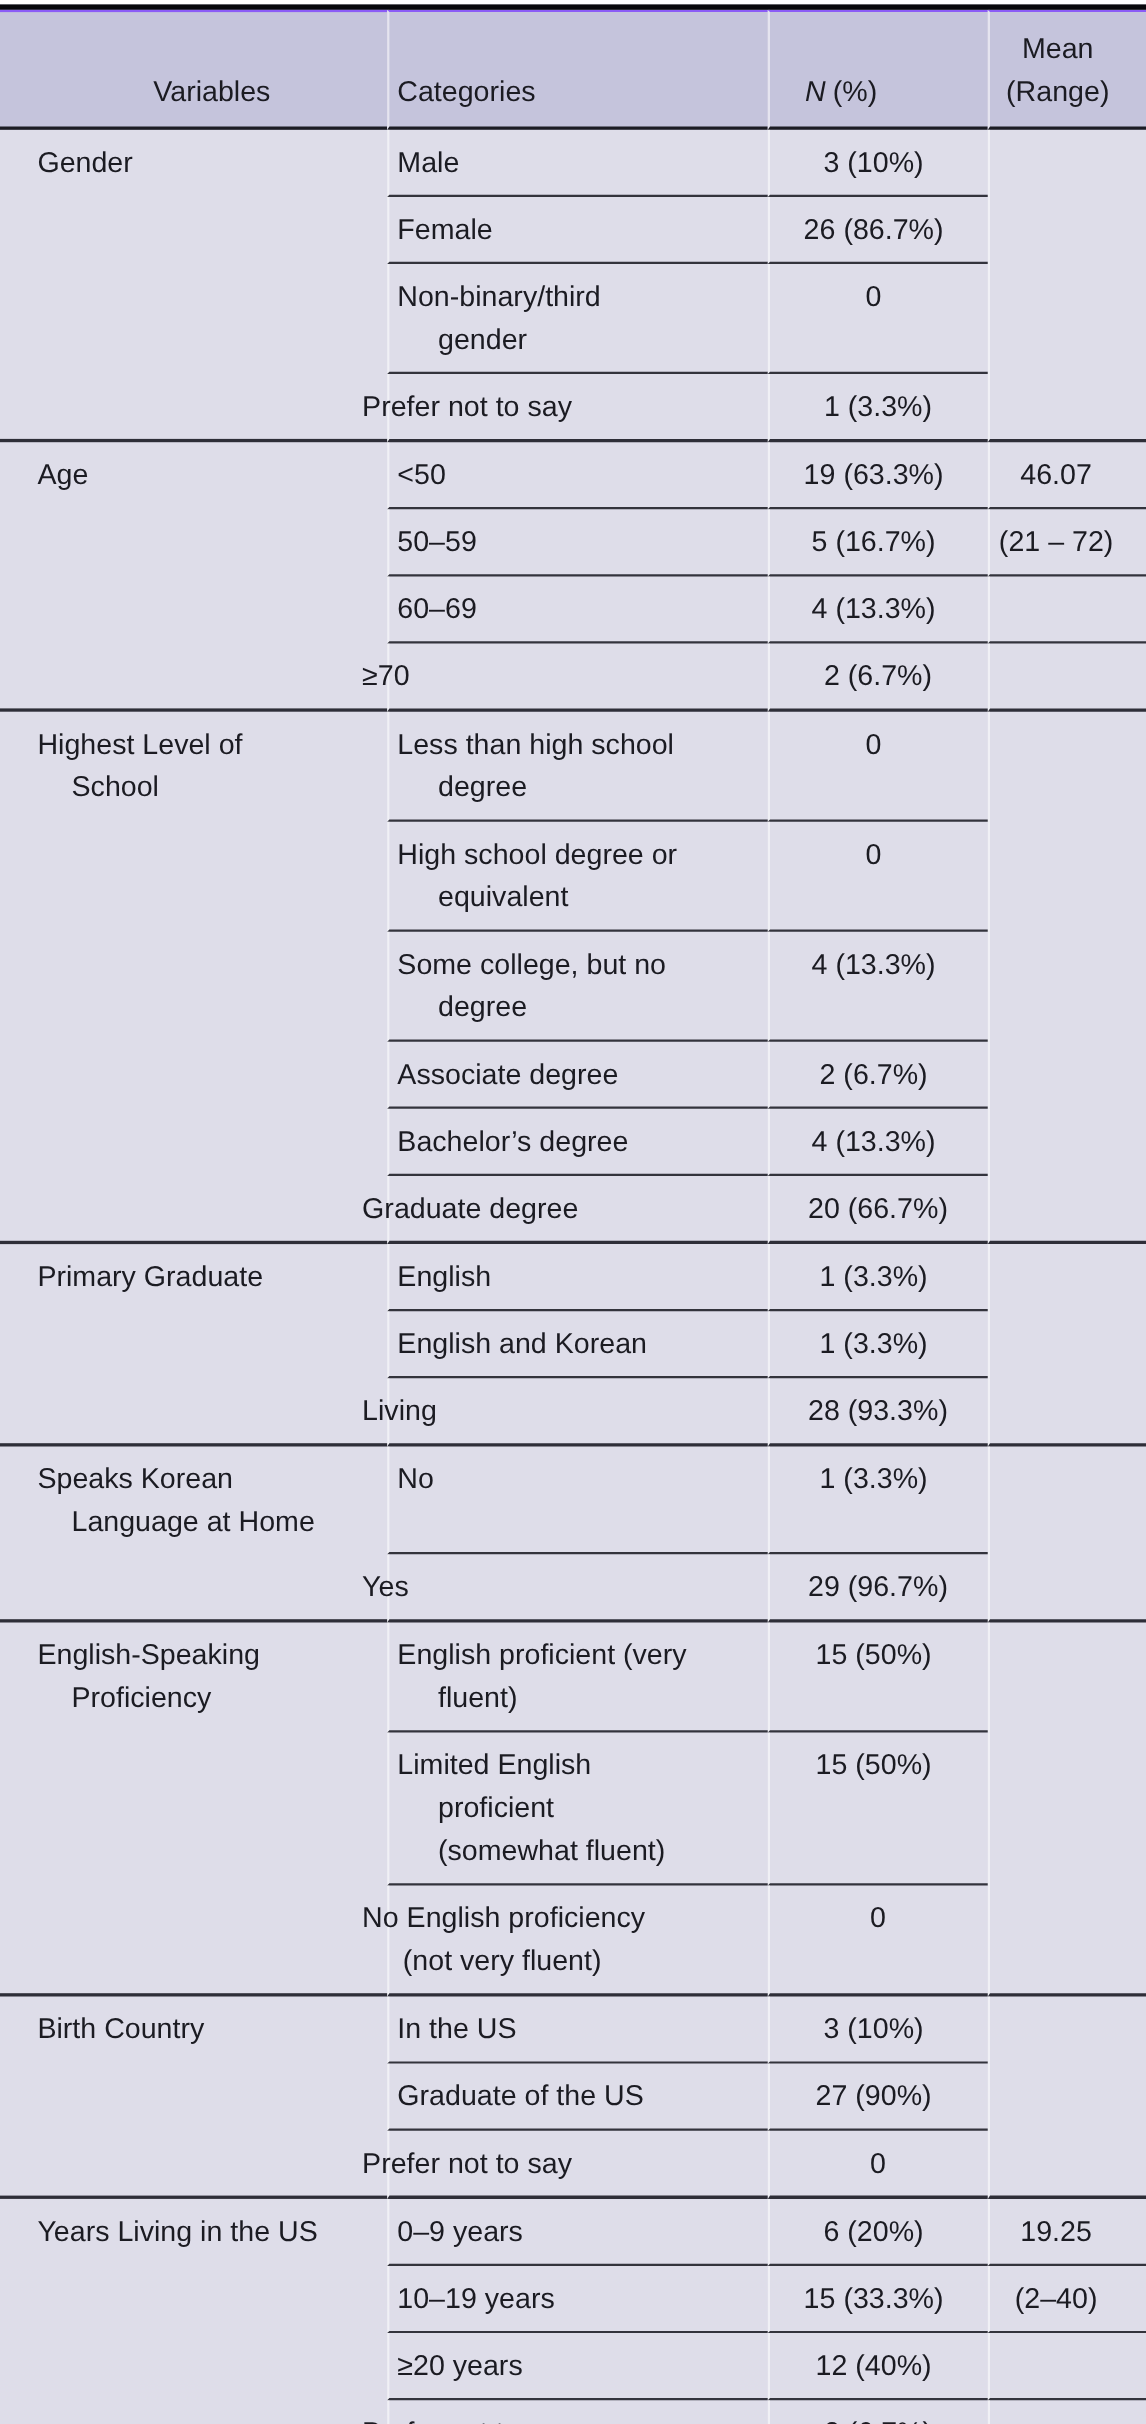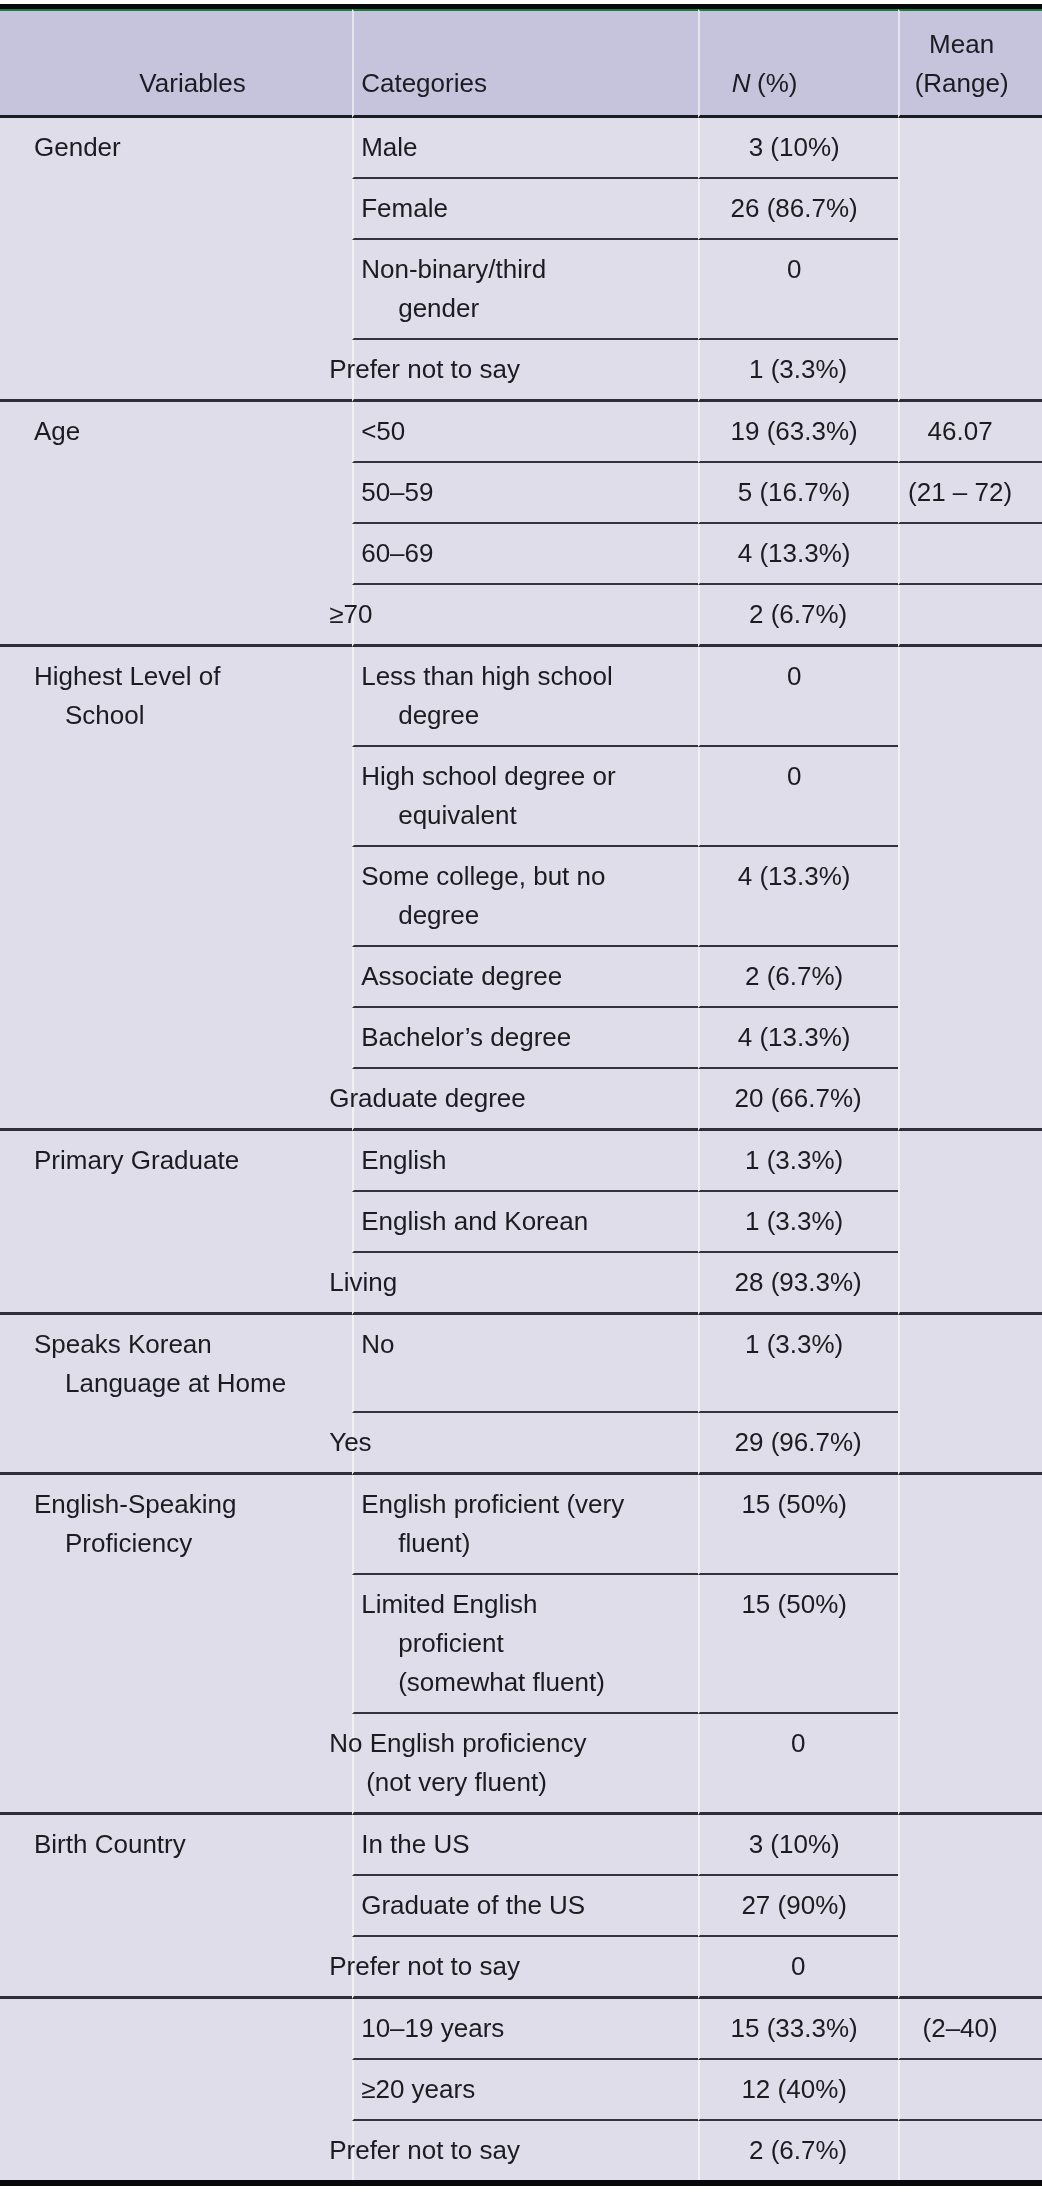--- a/index.html
+++ b/index.html
@@ -27,21 +27,21 @@
     background:var(--body-bg);
     border-top:5px solid var(--heavy);
     border-bottom:6px solid var(--heavy);
     font-size:26px;
     line-height:39px;
   }
   thead th{
     background:var(--header-bg);
     font-weight:400;
     vertical-align:bottom;
-    border-top:2px solid #15803d;
+    border-top:2px solid #8b5cf6;
     border-bottom:3px solid #1c1c24;
     padding-top:14px;
     padding-bottom:12px;
     white-space:pre-line;
   }
   th.th-var{text-align:center;padding-left:34px;}
   th.th-cat{text-align:left;padding-left:7px;margin-top:29px;}
   th.th-n{text-align:center;padding-right:70px;}
   th.th-mean{text-align:center;padding-right:20px;}
   th.th-n i{font-style:italic;}
@@ -268,20 +268,26 @@
         </tr>
         <tr class="last">
           <td class="var-cell"></td>
           <td class="cat-cell">Prefer not to say</td>
           <td class="n-cell">0</td>
           <td class="mean-cell"></td>
         </tr>
       </tbody>
       <tbody class="has-mean final">
         <tr>
+          <td class="var-cell">Years Living in the US</td>
+          <td class="cat-cell">0–9 years</td>
+          <td class="n-cell">6 (20%)</td>
+          <td class="mean-cell">19.25</td>
+        </tr>
+        <tr>
           <td class="var-cell"></td>
           <td class="cat-cell">10–19 years</td>
           <td class="n-cell">15 (33.3%)</td>
           <td class="mean-cell">(2–40)</td>
         </tr>
         <tr>
           <td class="var-cell"></td>
           <td class="cat-cell">≥20 years</td>
           <td class="n-cell">12 (40%)</td>
           <td class="mean-cell"></td>

